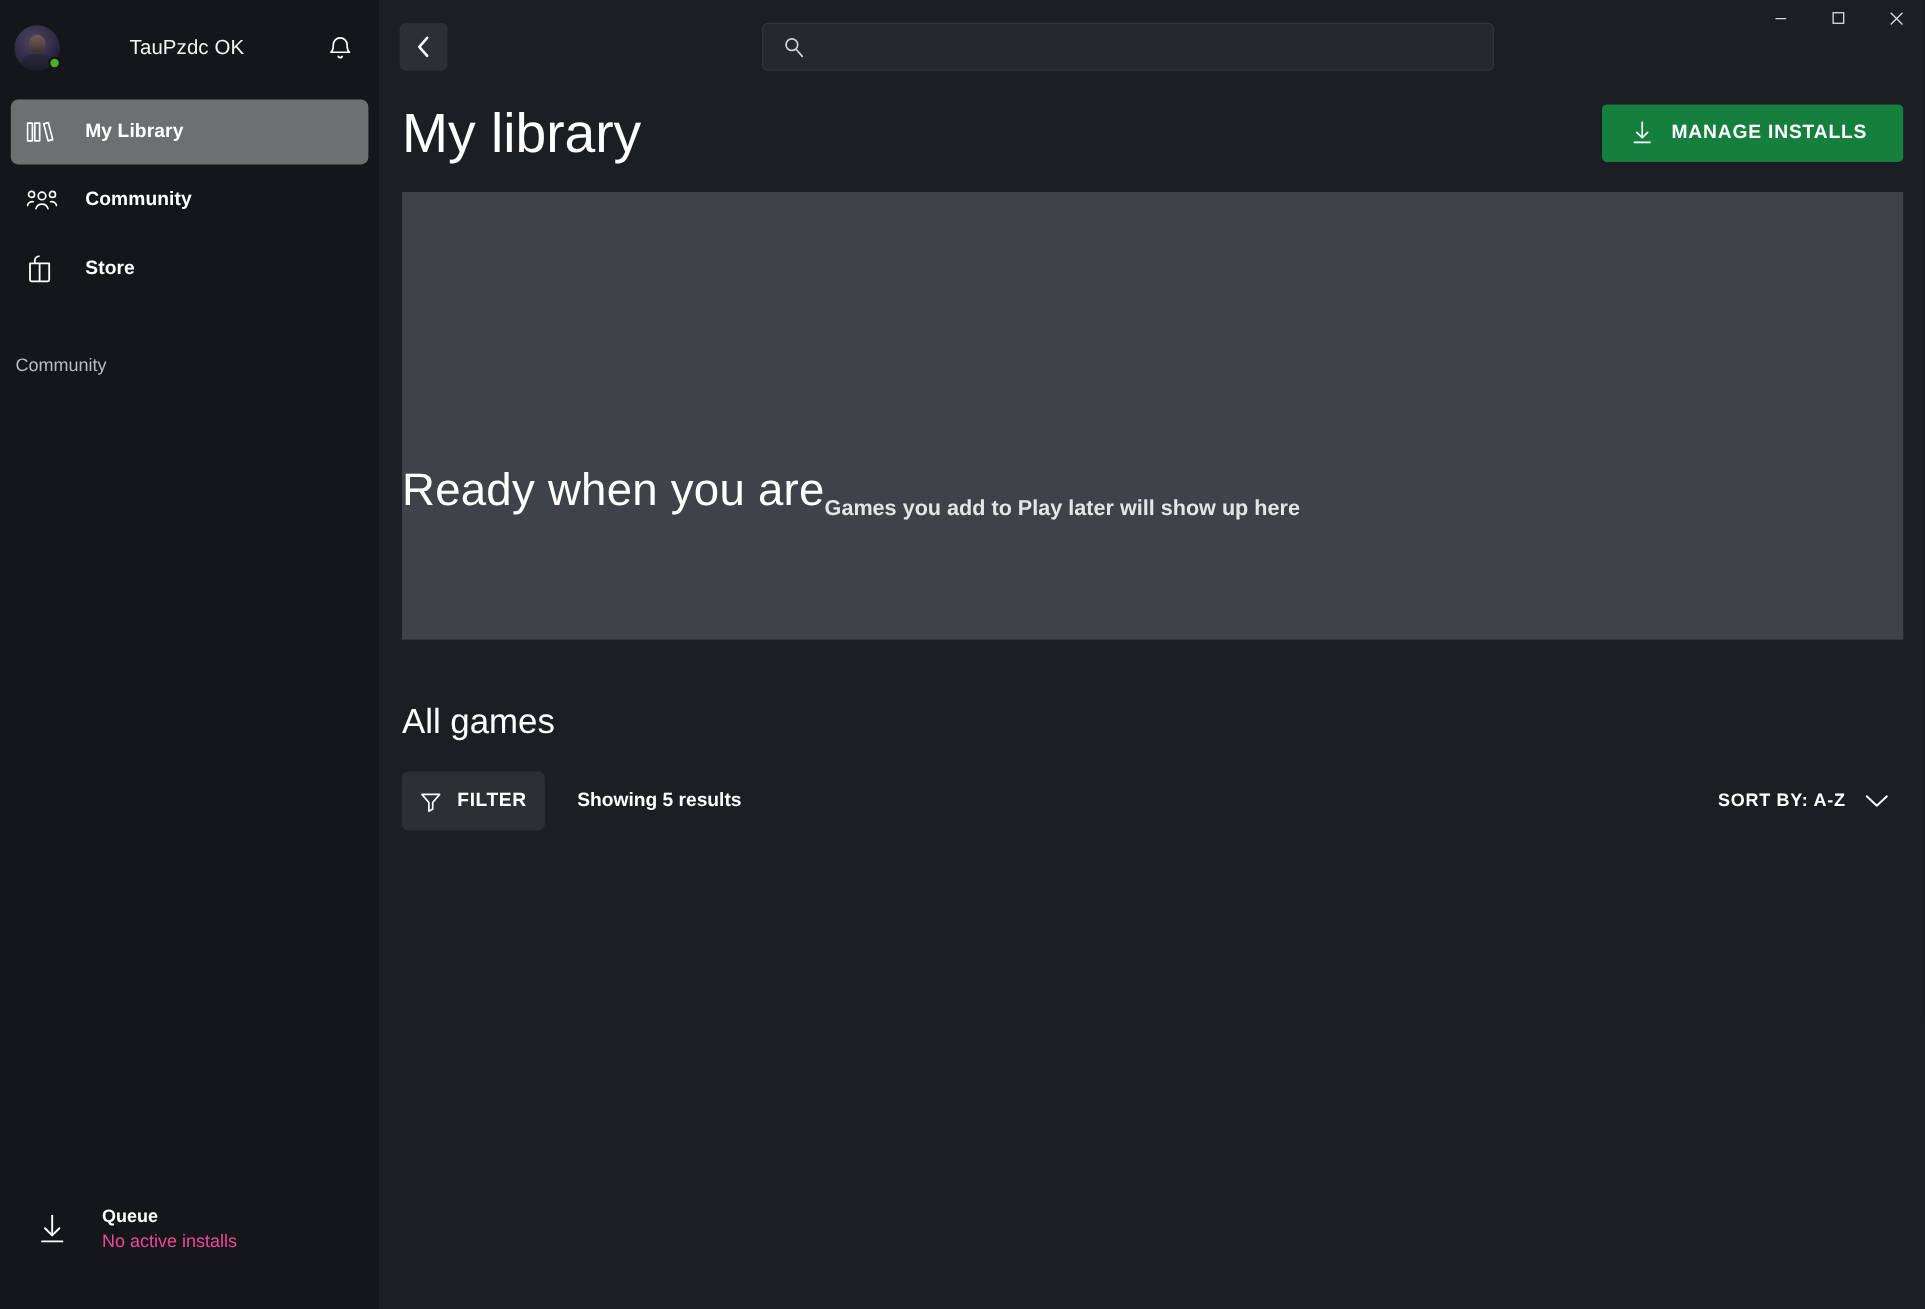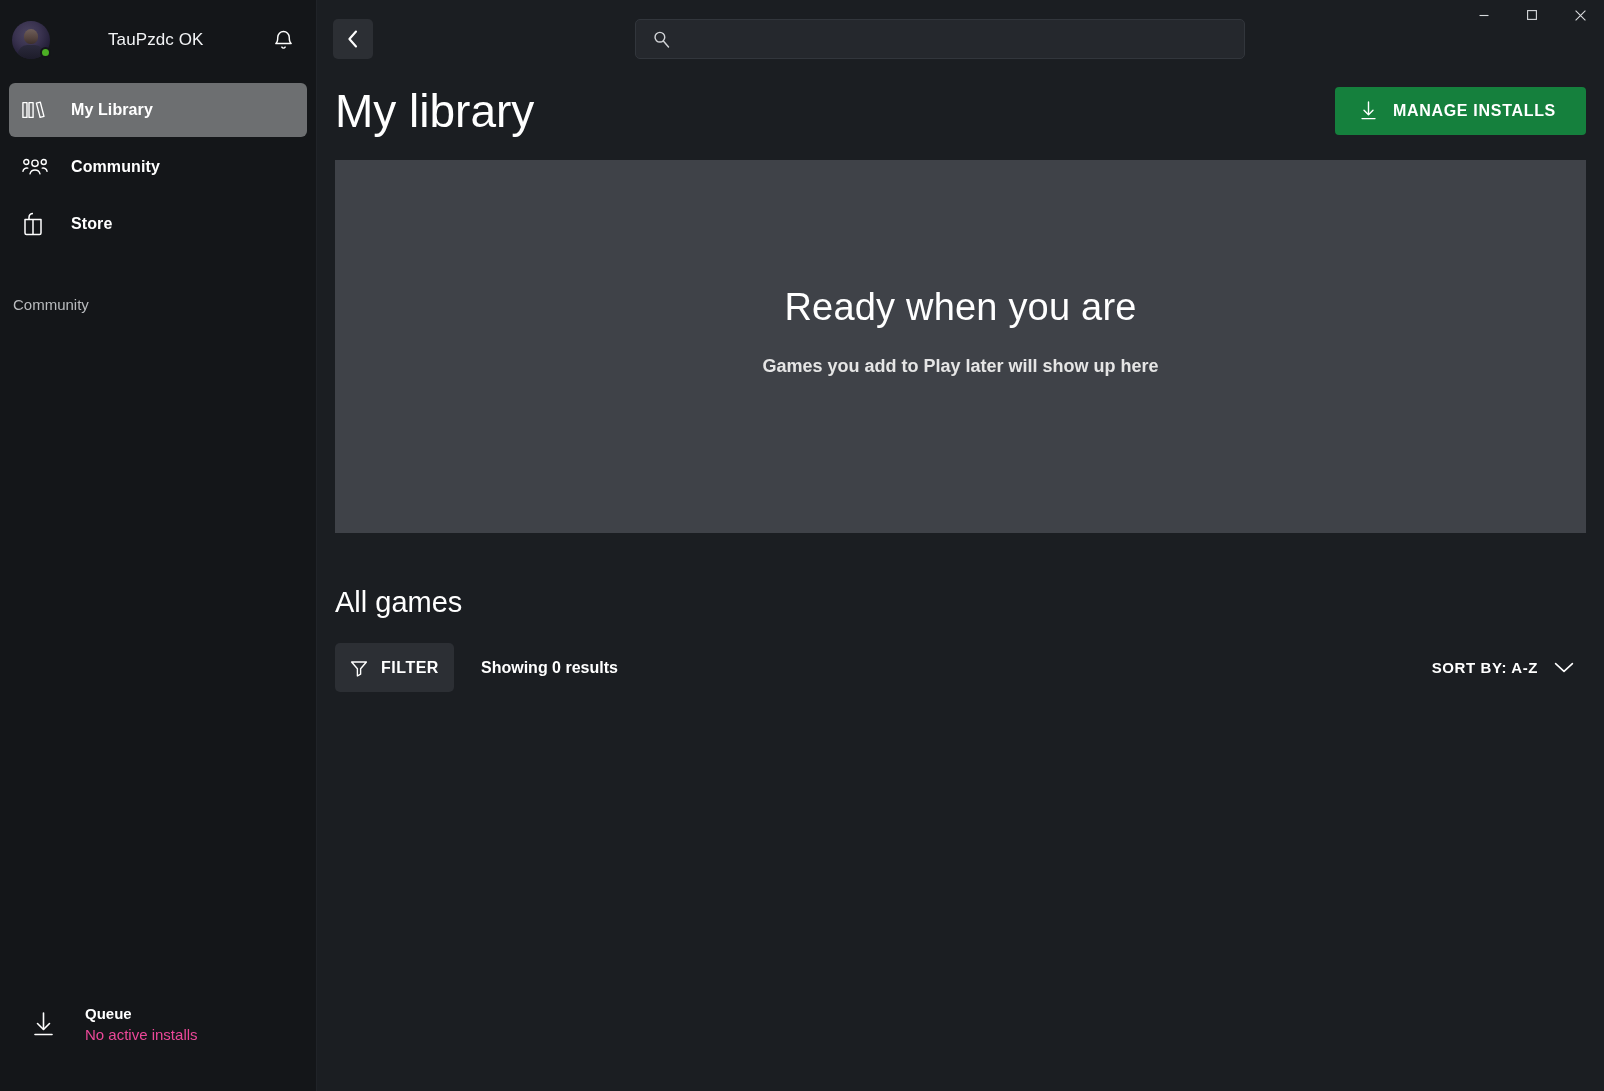--- a/index.html
+++ b/index.html
@@ -277,21 +277,21 @@
     font-weight: 700;
     letter-spacing: 0.7px;
     color: #ffffff;
   }
 
   .hero {
     margin: 22px 18px 0 18px;
     height: 373px;
     background: #3f4248;
     display: flex;
-    flex-direction: column;
+    flex-direction: row;
     align-items: center;
     justify-content: flex-start;
     padding-top: 126px;
   }
   .hero-title {
     font-size: 38px;
     font-weight: 400;
     color: #ffffff;
     letter-spacing: 0.2px;
   }
@@ -497,21 +497,21 @@
     <div class="controls-row">
       <div class="filter-btn">
         <span>
           <svg width="18" height="18" viewBox="0 0 18 18" fill="none" stroke="#ffffff" stroke-width="1.4" stroke-linejoin="round" stroke-linecap="round">
             <path d="M1.6 3h14.8l-5.8 6.8v5.4l-3.2 1.8V9.8z"></path>
           </svg>
         </span>
         <span class="filter-label">FILTER</span>
       </div>
 
-      <div class="results-text">Showing 0 results</div>
+      <div class="results-text">Showing 5 results</div>
 
       <div class="sort-control">
         <span class="sort-label">SORT BY: A-Z</span>
         <span class="sort-chevron">
           <svg width="20" height="13" viewBox="0 0 20 13" fill="none" stroke="#ffffff" stroke-width="1.6" stroke-linecap="round" stroke-linejoin="round">
             <path d="M1.6 2.6L10 10.4l8.4-7.8"></path>
           </svg>
         </span>
       </div>
     </div>

